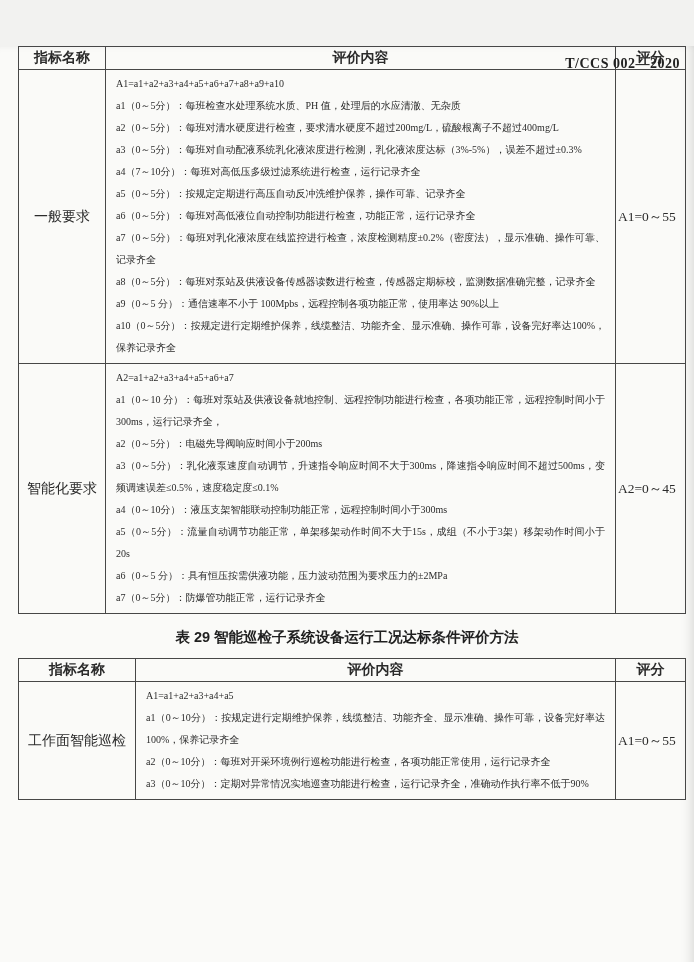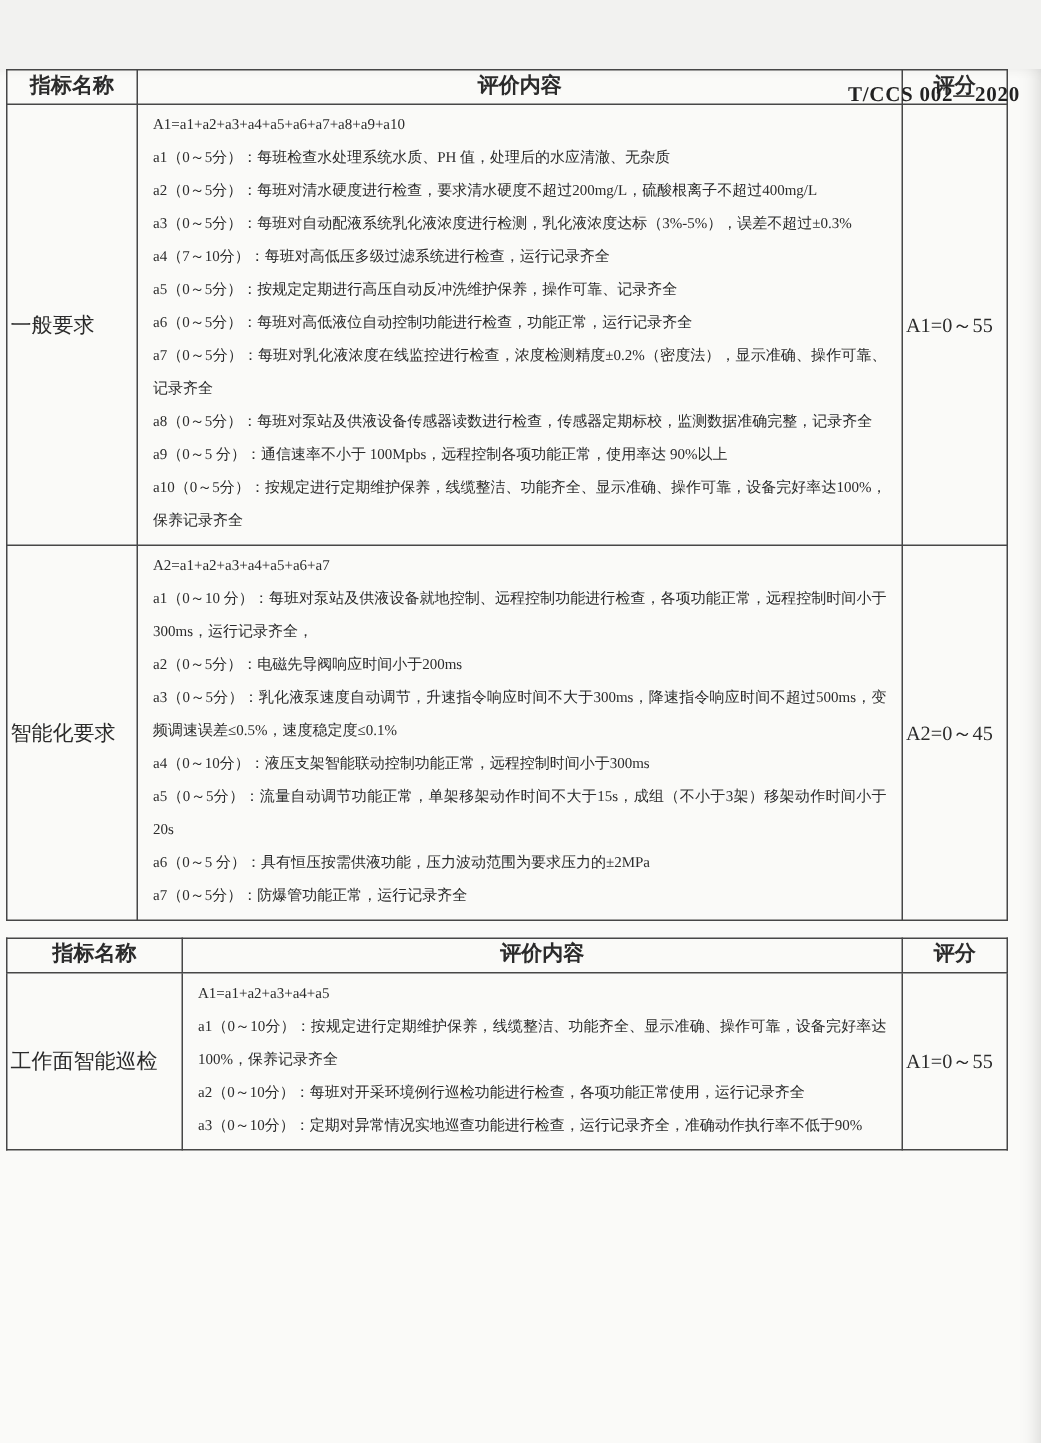--- a/index.html
+++ b/index.html
@@ -19,38 +19,39 @@
   .doc-code{
     position:absolute;top:10px;right:14px;
     font-size:14px;font-weight:bold;
     letter-spacing:0.5px;
     color:#222;
   }
   table.eval-table{
     border-collapse:collapse;
     table-layout:fixed;
     width:667px;
-    margin-left:4px;
+    margin-left:18px;
     background:transparent;
   }
   table.t1{margin-top:46px;}
   table.t2{margin-top:11px;}
   .eval-table th,.eval-table td{
     border:1px solid #474747;
     font-size:10px;
     color:#2b2b2b;
   }
   .eval-table th{
     font-weight:bold;
     text-align:center;
     padding:3px 2px;
     line-height:16px;
     font-size:14px;
   }
   td.name-cell{
+    text-align:center;
     vertical-align:middle;
     font-size:14px;
     padding:2px;
   }
   td.content-cell{
     vertical-align:top;
     padding:3px 10px 4px 10px;
   }
   td.content-cell p{
     margin:0;
@@ -135,20 +136,21 @@
           <p>a5（0～5分）：流量自动调节功能正常，单架移架动作时间不大于15s，成组（不小于3架）移架动作时间小于20s</p>
           <p>a6（0～5 分）：具有恒压按需供液功能，压力波动范围为要求压力的±2MPa</p>
           <p>a7（0～5分）：防爆管功能正常，运行记录齐全</p>
         </td>
         <td class="score-cell">A2=0～45</td>
       </tr>
     </tbody>
   </table>
 
 
+  <div class="caption">表 29 智能巡检子系统设备运行工况达标条件评价方法</div>
 
   <table class="eval-table t2">
     <colgroup>
         <col style="width:117px">
         <col style="width:480px">
         <col style="width:70px">
       </colgroup>
     <thead>
       <tr>
         <th>指标名称</th>

